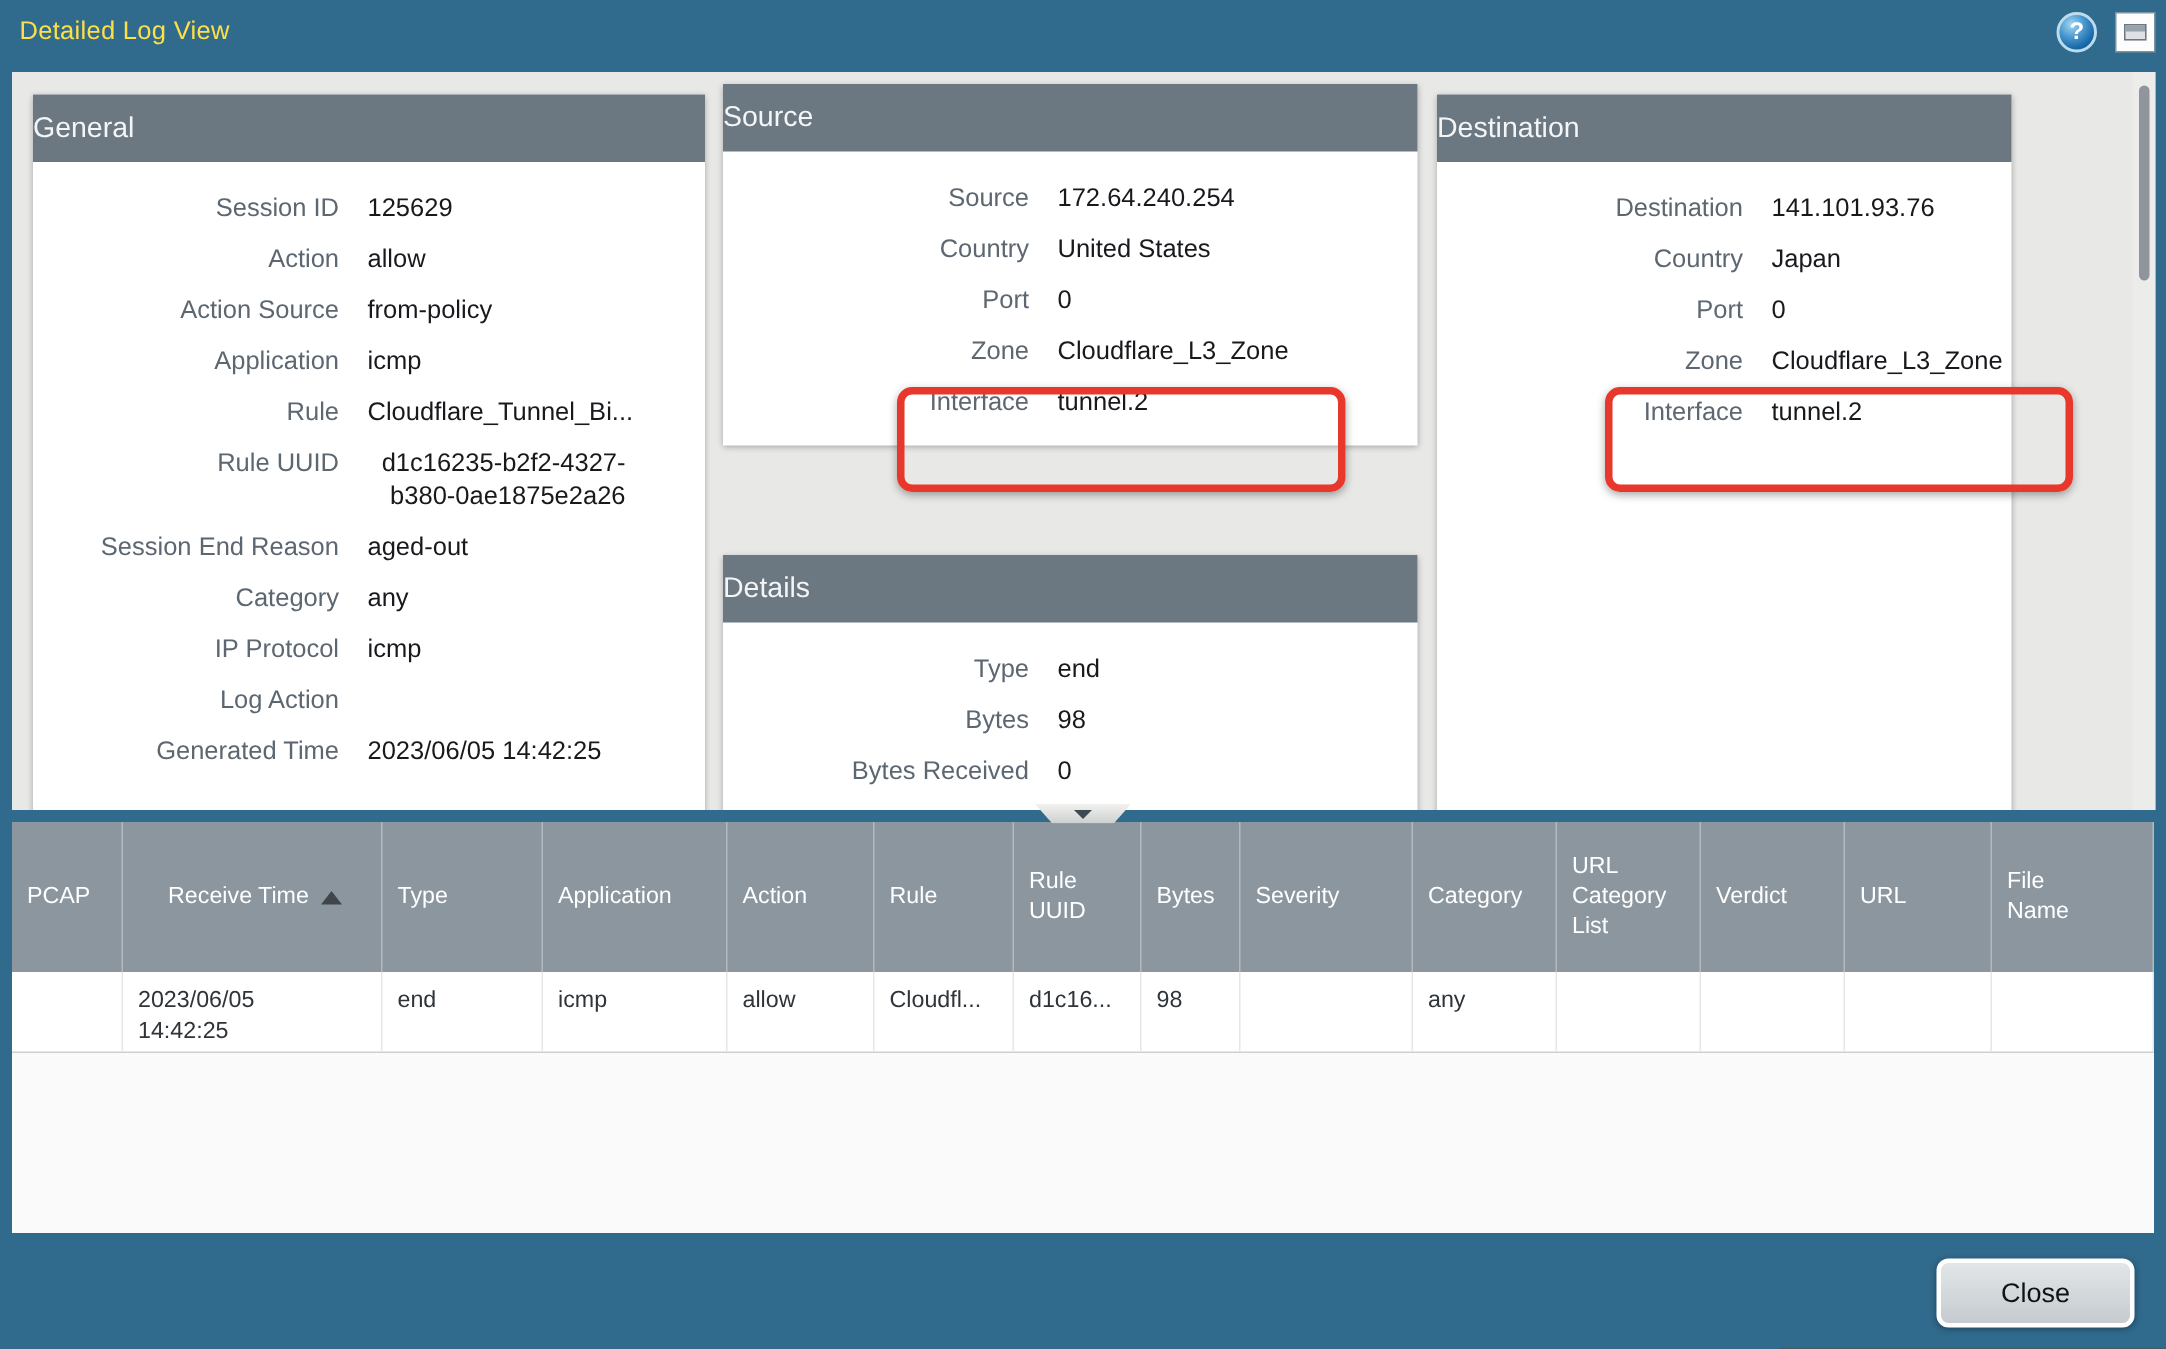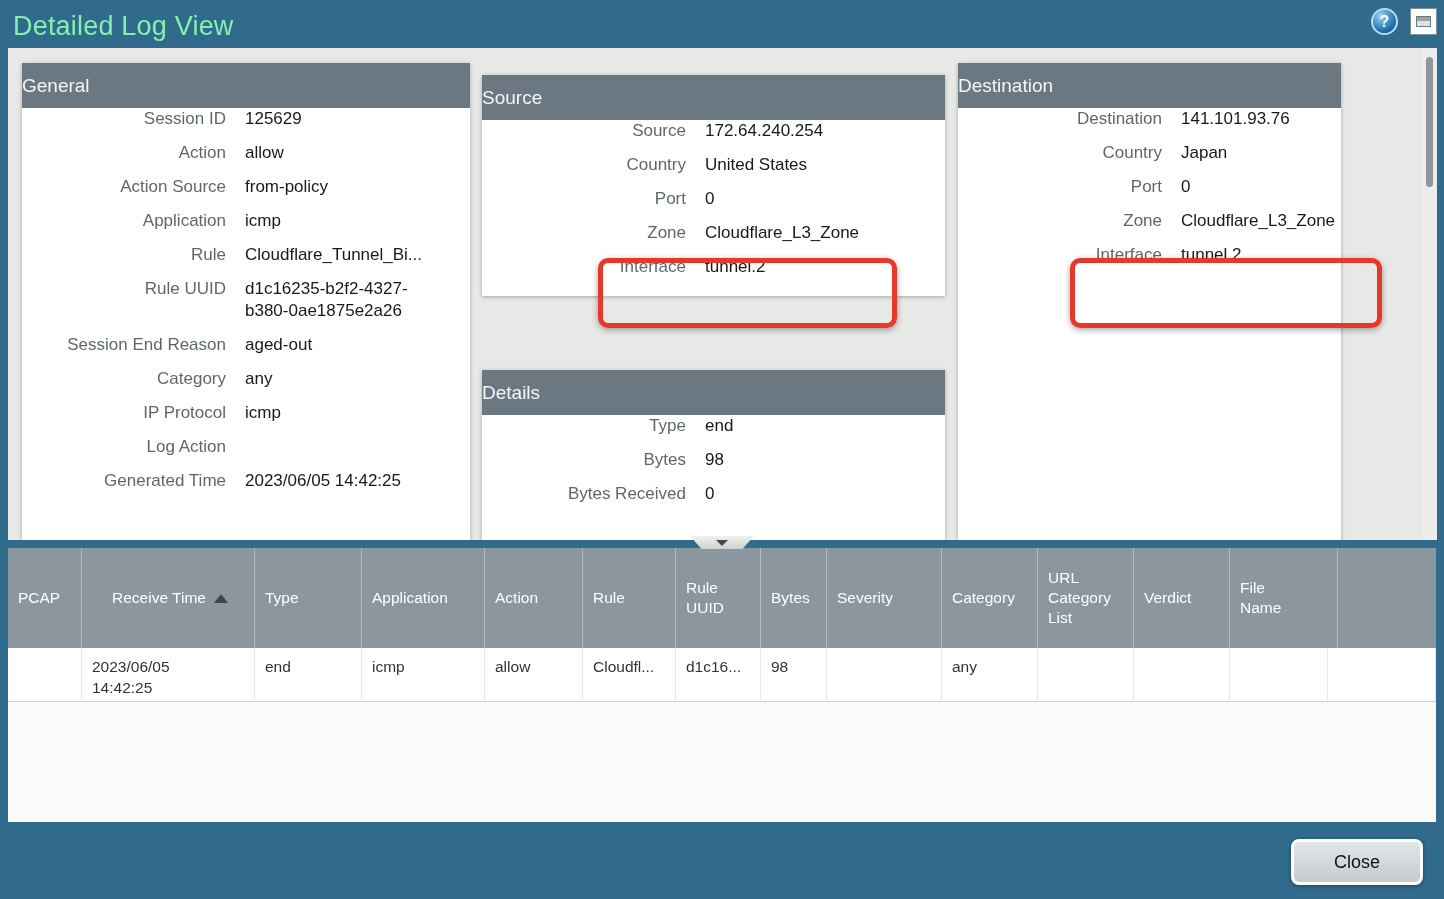--- a/index.html
+++ b/index.html
@@ -5,47 +5,47 @@
   html,body { margin:0; padding:0; background:#222; }
   * { box-sizing:border-box; }
   .canvas {
     position:relative; width:1444px; height:899px; overflow:hidden;
     background:var(--teal,#306a8c);
     font-family:"Liberation Sans", sans-serif;
     -webkit-font-smoothing:antialiased;
   }
 
   
-  .title { position:absolute; left:13px; top:11px; font-size:27px; color:#86efac; letter-spacing:.2px;text-align:center; }
+  .title { position:absolute; left:13px; top:11px; font-size:17px; color:#fde047; letter-spacing:.2px;text-align:center; }
   .help {
     position:absolute; left:1371px; top:8px; width:27px; height:27px; border-radius:50%;
     background:radial-gradient(circle at 35% 28%, #a6d8f2 0%, #4a98ce 38%, #1767a6 72%, #0b4c88 100%);
     border:2px solid #bcdcee; color:#fff; font-size:16px; font-weight:bold;
     display:flex; align-items:center; justify-content:center; cursor:pointer;
   }
   .winbtn {
     position:absolute; left:1411px; top:9px; width:25px; height:25px; background:#fdfdfd;
     box-shadow:0 0 0 1px #7e93a0; display:flex; align-items:center; justify-content:center; cursor:pointer;
   }
   .win-inner { display:block; width:15px; height:11px; border:1px solid #6d7780; background:#dfe2e4; }
   .win-bar { display:block; height:4px; background:#98a2aa; }
 
   
   .content { position:absolute; left:8px; top:48px; width:1429px; height:492px;
              background:var(--content,#e8e8e6); overflow:hidden; }
   .panel { position:absolute; background:#fff; box-shadow:0 1px 4px rgba(0,0,0,.28); }
   .phead { height:45px; background:var(--phead,#6b7882); color:#f3f5f6; font-size:19px;
            line-height:45px; }
-  .pbody { }
+  .pbody { padding-top:20px; }
   .prow  { display:flex; margin-bottom:12px; line-height:22px; font-size:17px; }
   .plabel{ flex:0 0 204px; text-align:right; color:#5d6771; margin-right:19px; white-space:nowrap; }
   .pvalue{ color:#17191c; }
-  .pvalue.wrap { max-width:172px; word-break:break-all; }
+  .pvalue.wrap { max-width:172px; word-break:break-all;text-align:right; }
   .panel.general     { left:14px;  top:15px;  width:448px; height:720px; }
-  .panel.source      { left:474px; top:27px;  width:463px; }
+  .panel.source      { left:474px; top:8px;  width:463px; }
   .panel.source .pbody { padding-bottom:6px; }
   .panel.details     { left:474px; top:322px; width:463px; height:420px; }
   .panel.destination { left:950px; top:15px;  width:383px; height:720px; }
 
   .hl-box { position:absolute; border:5px solid var(--red,#e8372b); border-radius:10px;
             box-shadow:0 2px 6px rgba(0,0,0,.35); }
   .hl-src { left:590px;  top:210px; width:299px; height:70px; }
   .hl-dst { left:1062px; top:210px; width:312px; height:70px; }
 
   .vscroll-track { position:absolute; right:0; top:0; width:15px; height:492px; background:#ececea; }
@@ -255,20 +255,23 @@
           <span>Severity</span>
         </div>
         <div class="th" style="width: 96px;">
           <span>Category</span>
         </div>
         <div class="th" style="width: 96px;">
           <span>URL Category List</span>
         </div>
         <div class="th" style="width: 96px;">
           <span>Verdict</span>
+        </div>
+        <div class="th" style="width: 98px;">
+          <span>URL</span>
         </div>
         <div class="th" style="width: 108px;">
           <span class="wrap-2">File Name</span>
         </div>
       </div>
     <div id="tbody">
         <div class="tr">
           <div class="td" style="width: 74px;"><span></span></div>
           <div class="td dt" style="width: 173px;">
             <span>2023/06/05 14:42:25</span>

